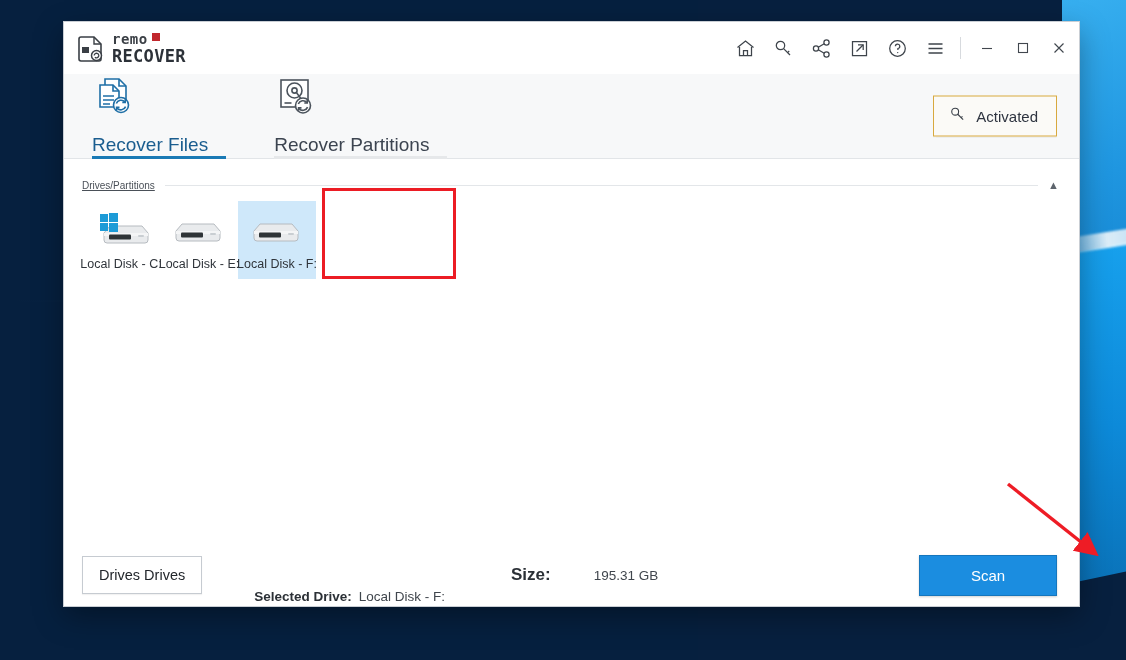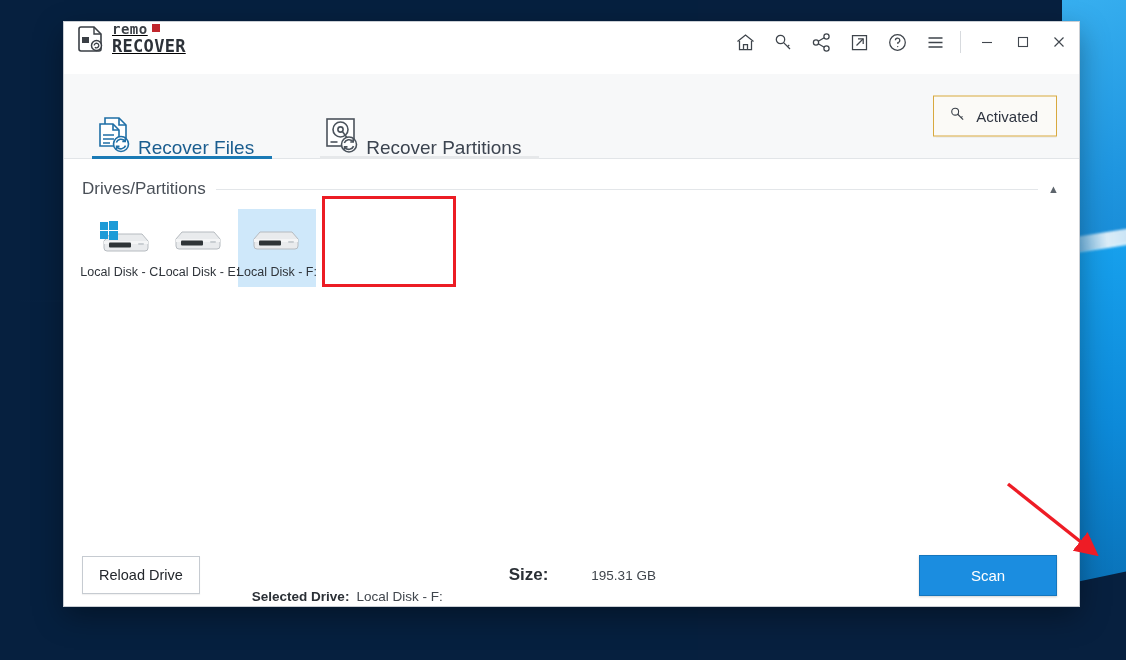--- a/index.html
+++ b/index.html
@@ -62,24 +62,23 @@
     width: 1015px; height: 584px;
     background: #ffffff;
     box-shadow: 0 0 0 1px #c9ced4, 0 10px 28px rgba(0,0,0,0.35);
     display: flex; flex-direction: column;
   }
 
   
   .titlebar {
     height: 52px;
     background: #ffffff;
-    display: flex; align-items: flex-start;
+    display: flex; align-items: center;
     padding: 0 0 0 10px;
     flex: 0 0 auto;
-    text-decoration: underline;
   }
   .logo {
     display: flex; align-items: center; gap: 7px;
     padding-left: 4px;
   }
   .logo-mark { width: 27px; height: 29px; flex: 0 0 auto; }
   .logo-text { display: flex; flex-direction: column; line-height: 1; }
   .logo-top {
     display: flex; align-items: center; gap: 4px;
   }
@@ -114,24 +113,25 @@
   .tabs {
     height: 85px;
     background: #f7f8f9;
     border-bottom: 1px solid #e2e5e8;
     display: flex; align-items: center;
     padding-left: 28px;
     position: relative;
     flex: 0 0 auto;
   }
   .tab {
-    display: flex; align-items: flex-end; 
+    display: flex; align-items: flex-start; gap: 14px;
     height: 85px;
     padding: 0 18px 0 0;
     position: relative;
+    flex-direction: column;
   }
   .tab + .tab { margin-left: 48px; }
   .tab-label { font-size: 19px; color: #3c4450; }
   .tab.active .tab-label { color: #1a5d8f; }
   .tab-underline {
     position: absolute; left: 0; right: 0; bottom: 0; height: 3px;
     background: #e6e8ea;
   }
   .tab.active .tab-underline { background: #1a7ab5; height: 3px; }
   .tab-icon { width: 46px; height: 46px; flex: 0 0 auto; }
@@ -155,21 +155,21 @@
   }
   .group {
     position: relative;
     margin-top: 4px;
   }
   .group-head {
     display: flex; align-items: center; gap: 10px;
     padding-left: 0;
   }
   .group-title {
-    font-size: 17px; color: #4a5058; white-space: nowrap;
+    font-size: 10px; color: #4a5058; white-space: nowrap; text-decoration: underline;
   }
   .group-rule { flex: 1 1 auto; height: 1px; background: #e3e6e9; }
   .group-caret { color: #5d646c; font-size: 11px; padding-right: 2px; }
 
   .drives {
     display: flex; align-items: flex-start;
     padding: 10px 0 0 0;
     gap: 0;
     position: relative;
   }
@@ -434,21 +434,21 @@
               </svg>
             </span>
             <span class="drive-label">Local Disk - F:</span>
           </div>
 
           <div class="annot-box"></div>
         </div>
       </div>
 
       <div class="footer">
-        <button class="reload-btn">Reload Drive</button>
+        <button class="reload-btn">Drives Drives</button>
 
         <div class="sel-info">
           <span class="k">Selected Drive:</span>
           <span class="v">Local Disk - F:</span>
         </div>
 
         <div class="size-info">
           <span class="k">Size:</span>
           <span class="v">195.31 GB</span>
         </div>

